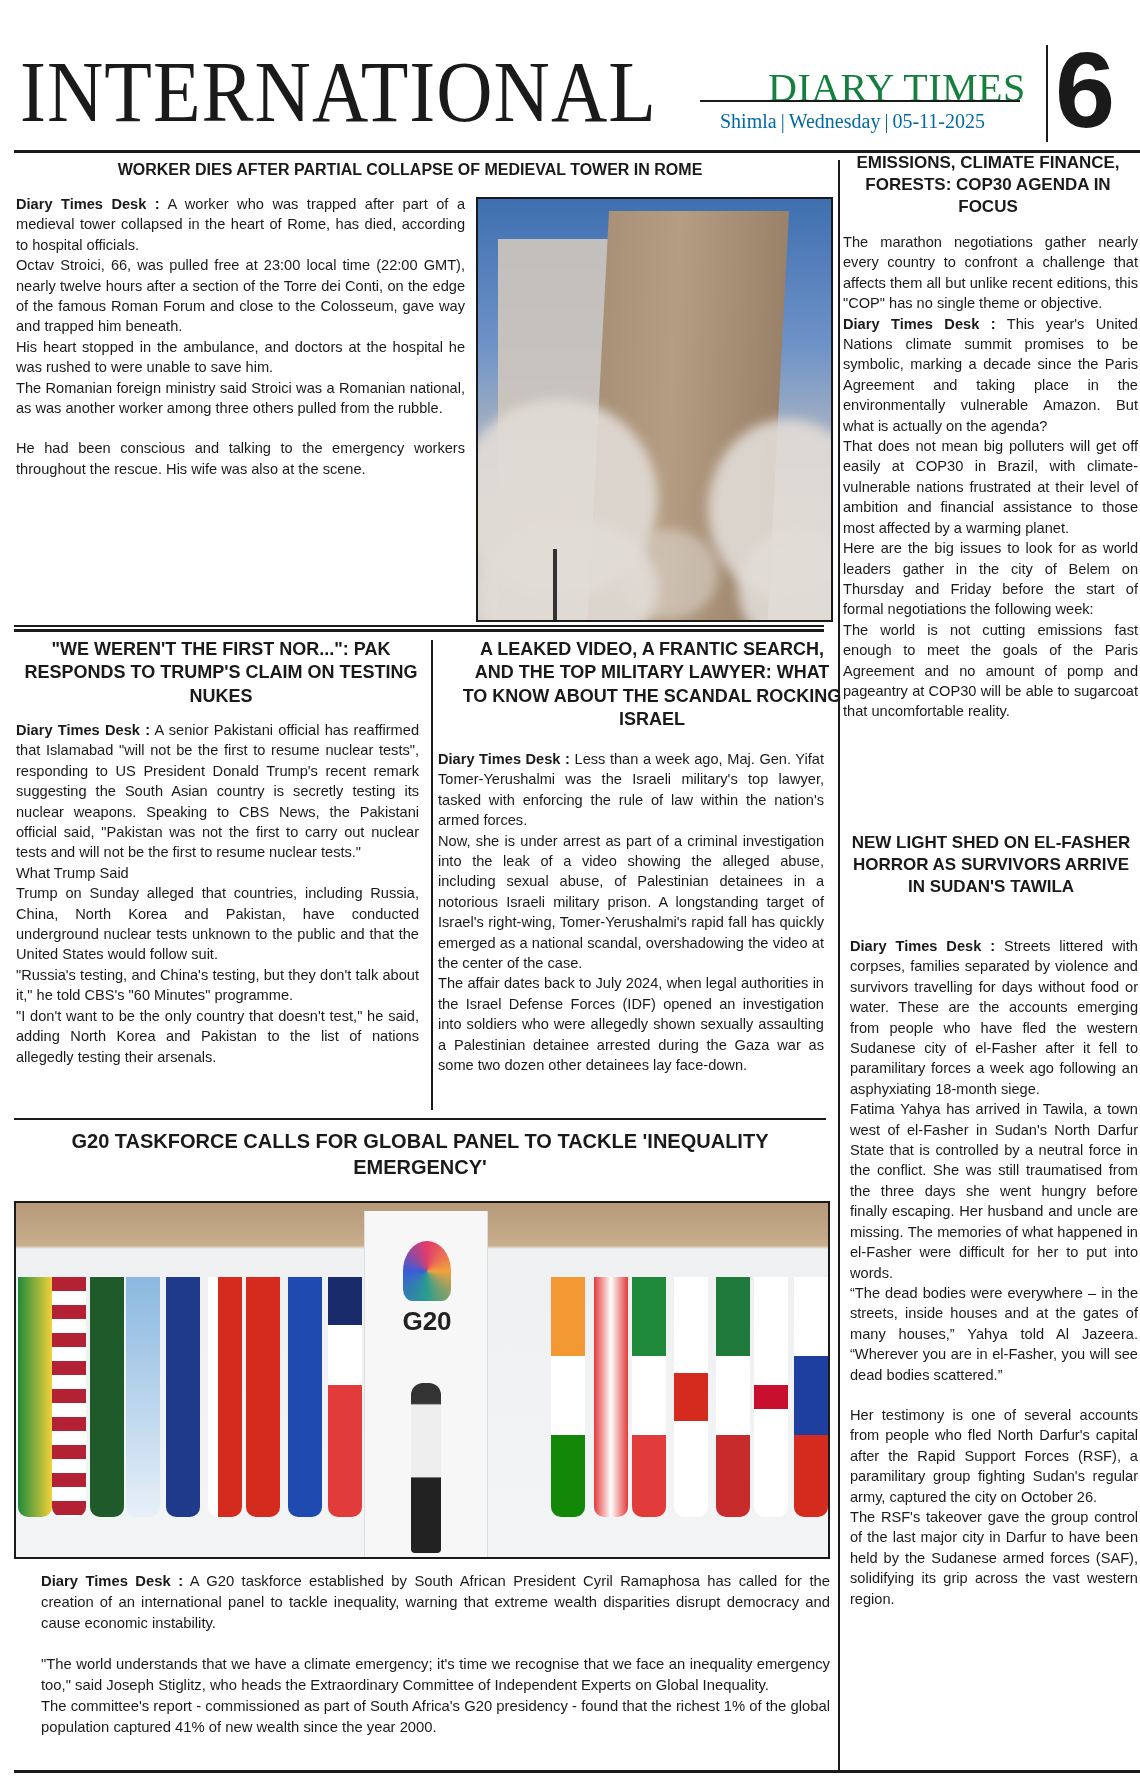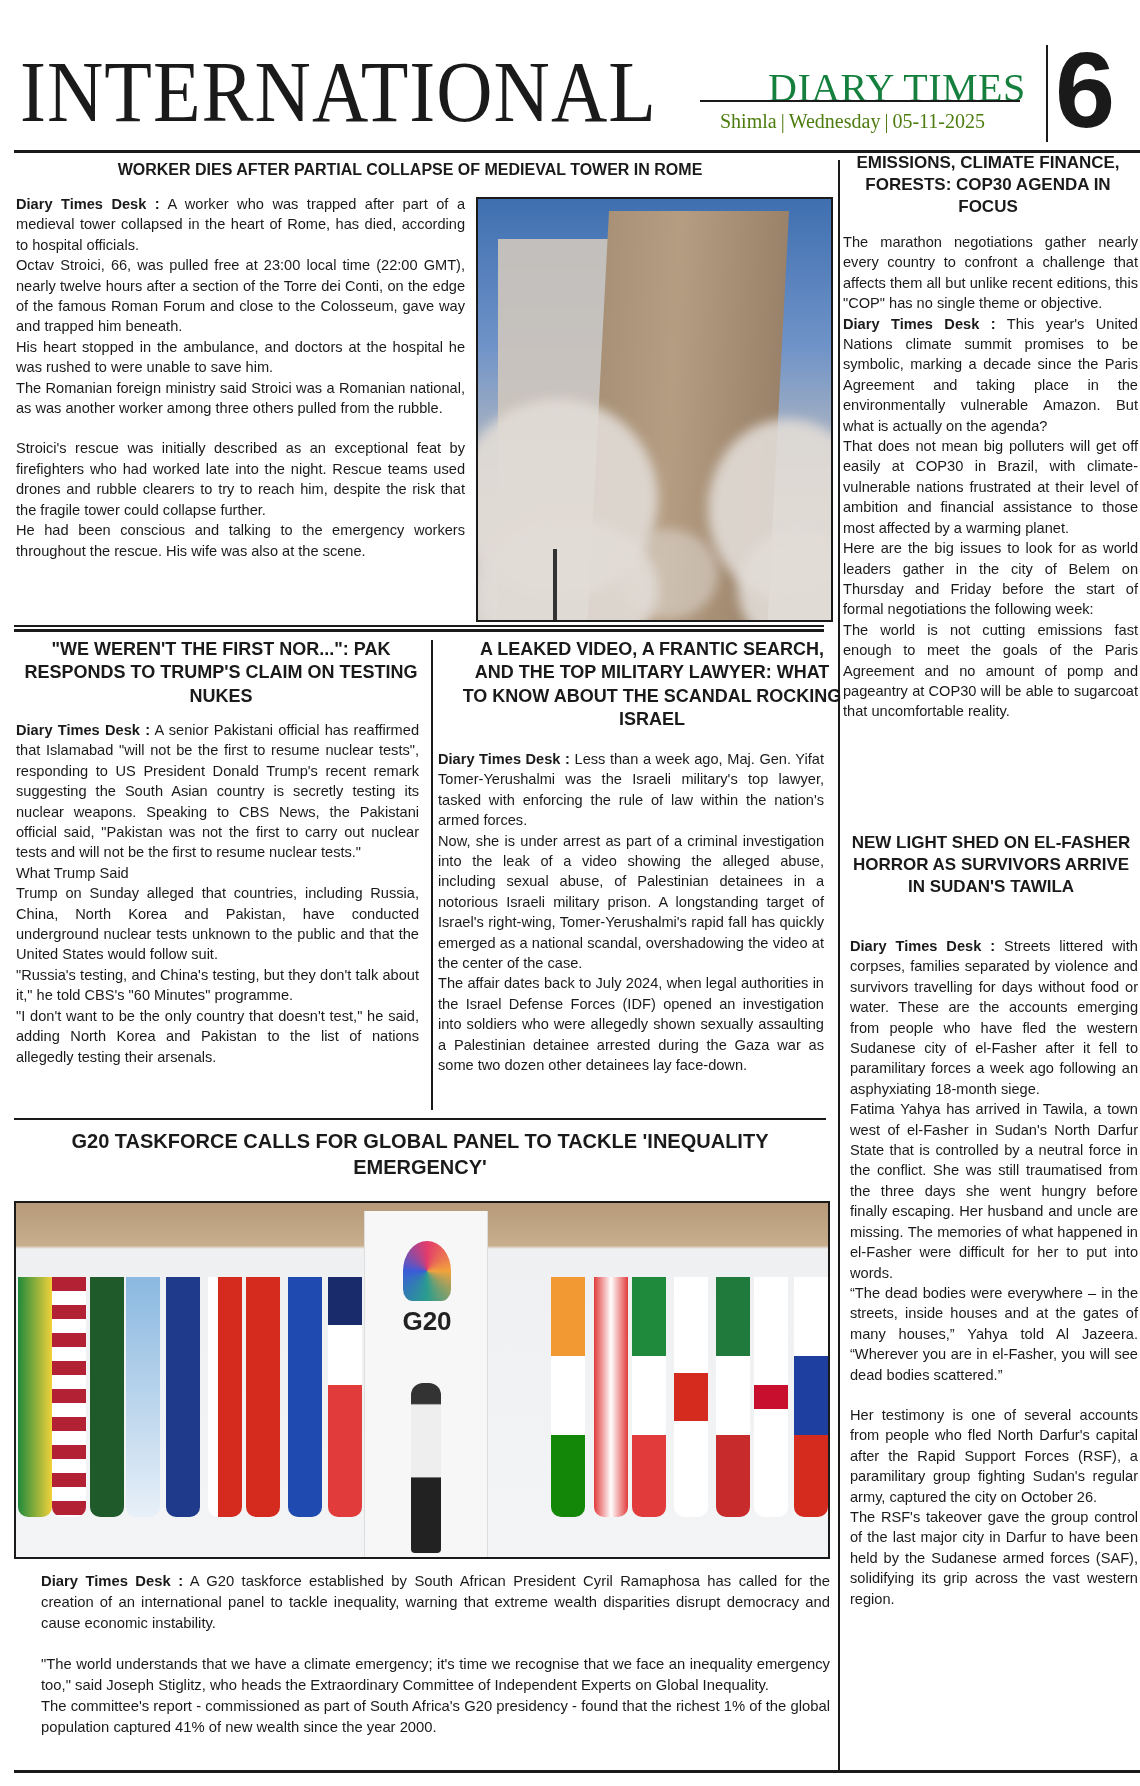--- a/index.html
+++ b/index.html
@@ -3,21 +3,21 @@
 <meta charset="utf-8">
 <style>
   * { box-sizing: border-box; margin: 0; padding: 0; }
   html, body { width: 1140px; height: 1786px; background: #ffffff; overflow: hidden; }
   body { font-family: "Liberation Sans", sans-serif; color: #1a1a1a; position: relative; }
 
   .masthead { position: absolute; left: 0; top: 0; width: 1036px; height: 155px; padding-left: 6px; }
   .section-title { position: absolute; left: 20px; top: 48px; font-family: "Liberation Serif", serif; font-size: 78px; letter-spacing: 1px; color: #1a1a1a; transform: scaleY(1.12); transform-origin: top left; line-height: 1; }
   .brand { position: absolute; left: 768px; top: 45px; font-family: "Liberation Serif", serif; font-size: 40px; letter-spacing: 0.5px; color: #15803d; line-height: 1; margin-top: 23px; }
   .brand-rule { position: absolute; left: 700px; top: 100px; width: 320px; height: 2px; background: #1a1a1a; }
-  .dateline { position: absolute; left: 720px; top: 110px; font-family: "Liberation Serif", serif; font-size: 20px; color: #4d7c0f; white-space: nowrap; }
+  .dateline { position: absolute; left: 720px; top: 110px; font-family: "Liberation Serif", serif; font-size: 20px; color: #0369a1; white-space: nowrap; }
   .dateline .sep { padding: 0 4px; }
   .vdivider { position: absolute; left: 1046px; top: 45px; width: 2px; height: 97px; background: #1a1a1a; }
   .page-num { position: absolute; left: 1055px; top: 36px; font-family: "Liberation Sans", sans-serif; font-weight: 700; font-size: 108px; line-height: 1; color: #1a1a1a; }
   .top-rule { position: absolute; left: 14px; top: 150px; width: 1126px; height: 3px; background: #1a1a1a; }
 
   h2.hl { font-family: "Liberation Sans", sans-serif; font-weight: 700; text-align: center; color: #1a1a1a; line-height: 1.3; }
   .body p { font-size: 14.6px; line-height: 20.4px; text-align: justify; color: #1a1a1a; }
   .body p .lead { font-weight: 700; }
   .gap { height: 20px; }
 
@@ -71,21 +71,20 @@
 </header>
 
 <article>
   <h2 class="hl a1-head">WORKER DIES AFTER PARTIAL COLLAPSE OF MEDIEVAL TOWER IN ROME</h2>
   <div class="body a1-body">
     <p><span class="lead">Diary Times Desk :</span> <span>A worker who was trapped after part of a medieval tower collapsed in the heart of Rome, has died, according to hospital officials.</span></p>
     <p>Octav Stroici, 66, was pulled free at 23:00 local time (22:00 GMT), nearly twelve hours after a section of the Torre dei Conti, on the edge of the famous Roman Forum and close to the Colosseum, gave way and trapped him beneath.</p>
     <p>His heart stopped in the ambulance, and doctors at the hospital he was rushed to were unable to save him.</p>
     <p>The Romanian foreign ministry said Stroici was a Romanian national, as was another worker among three others pulled from the rubble.</p>
     <div class="gap"></div>
-    <p>Stroici's rescue was initially described as an exceptional feat by firefighters who had worked late into the night. Rescue teams used drones and rubble clearers to try to reach him, despite the risk that the fragile tower could collapse further.</p>
     <p>He had been conscious and talking to the emergency workers throughout the rescue. His wife was also at the scene.</p>
   </div>
   <figure class="a1-img" title="Torre dei Conti partially collapsing amid dust clouds">
     <div class="tower-side"></div>
     <div class="tower"></div>
     <div class="smoke" style="left:-20px;top:200px;width:200px;height:200px;"></div>
     <div class="smoke" style="left:0px;top:320px;width:180px;height:140px;"></div>
     <div class="smoke" style="left:230px;top:220px;width:160px;height:180px;"></div>
     <div class="smoke" style="left:260px;top:330px;width:120px;height:120px;"></div>
     <div class="smoke" style="left:140px;top:330px;width:100px;height:90px;opacity:.6"></div>

